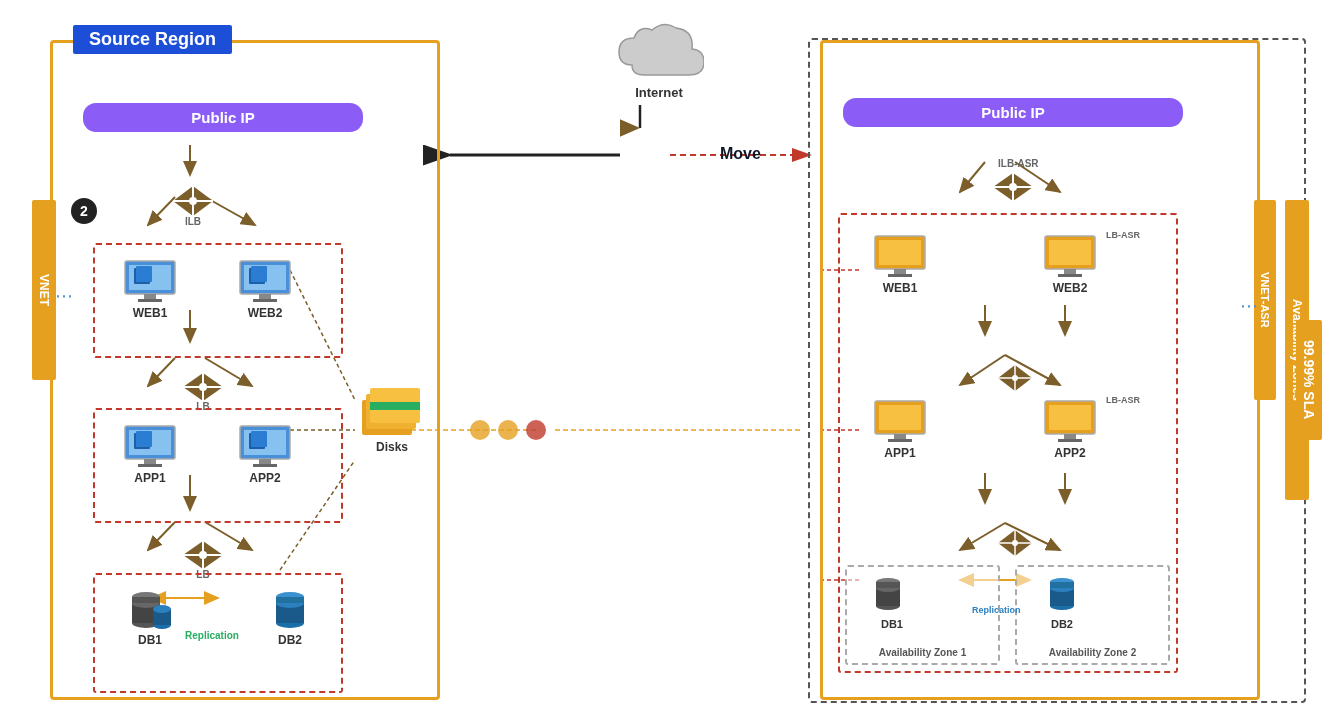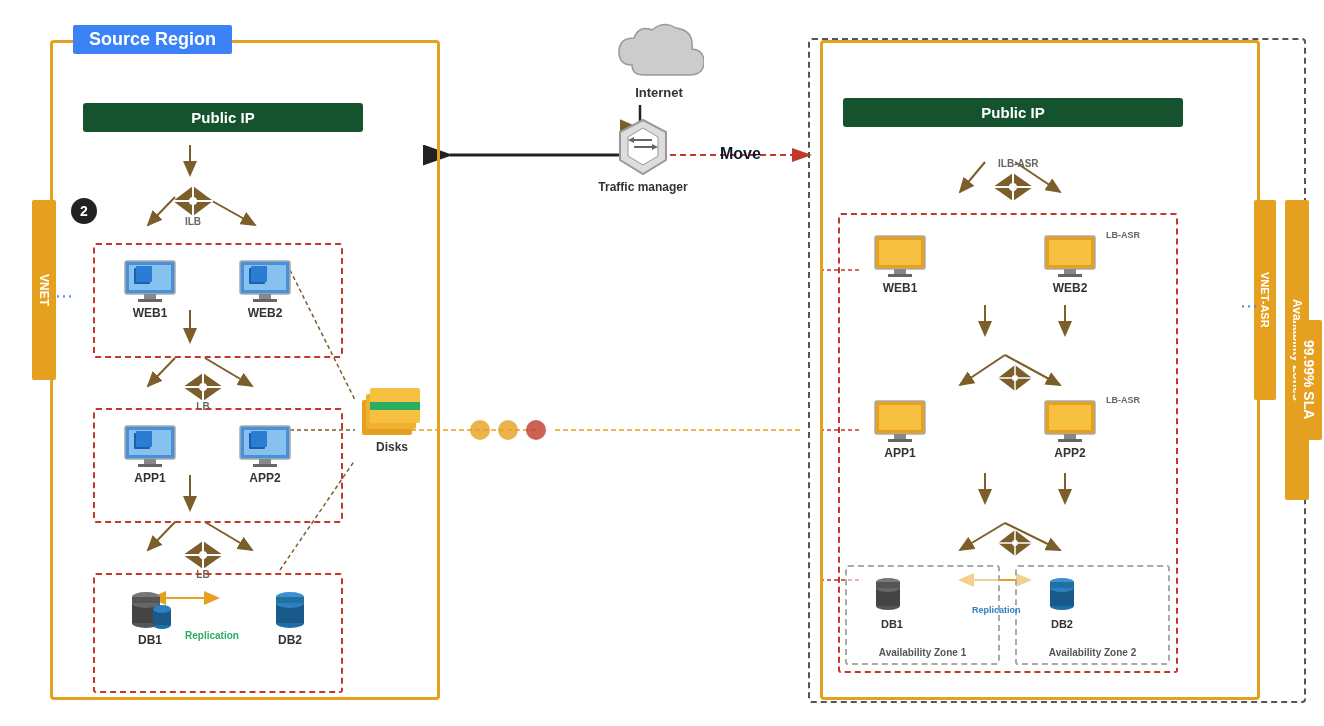--- a/index.html
+++ b/index.html
@@ -17,21 +17,21 @@
       position: relative;
     }
     
     .region-box {
       position: absolute;
       border: 3px solid #E6A020;
       border-radius: 4px;
     }
     .region-label {
       position: absolute;
-      background: #3b82f6;
+      background: #1d4ed8;
       color: #fff;
       font-size: 18px;
       font-weight: bold;
       padding: 4px 16px;
       border-radius: 2px;
       top: -18px;
       left: 20px;
     }
     
     .source-region {
@@ -43,27 +43,27 @@
     
     .target-region {
       left: 820px;
       top: 40px;
       width: 440px;
       height: 660px;
     }
     
     .public-ip-bar {
       position: absolute;
-      background: #14532d;
+      background: #8b5cf6;
       color: #fff;
       font-size: 15px;
       font-weight: bold;
       text-align: center;
       padding: 6px 0;
-      border-radius: 3px;
+      border-radius: 13px;
     }
     
     .dashed-box {
       position: absolute;
       border: 2px dashed #C0392B;
       border-radius: 3px;
     }
     
     .node-label {
       position: absolute;
@@ -408,36 +408,20 @@
   </div>
 
   <div class="internet-icon" style="left:594px; top:20px; width:130px;">
     <svg width="90" height="65" viewBox="0 0 90 65" class="cloud-svg">
       <path d="M75,55 Q90,55 90,42 Q90,30 78,29 Q80,10 62,8 Q50,0 38,10 Q25,5 20,18 Q5,18 5,32 Q5,45 18,45 Q18,55 30,55 Z" fill="#ccc" stroke="#999" stroke-width="1.5"></path>
 
     </svg>
     <div class="node-label" style="position:relative; font-size:13px; font-weight:600;">Internet</div>
   </div>
 
-  <div style="position:absolute; left:598px; top:118px; text-align:center; width:90px;">
-    
-    <svg width="58" height="58" viewBox="0 0 58 58">
-
-      <polygon points="29,2 52,14 52,42 29,56 6,42 6,14" fill="#ddd" stroke="#999" stroke-width="2"></polygon>
-
-      <polygon points="29,10 44,19 44,38 29,47 14,38 14,19" fill="#fff" stroke="#999" stroke-width="1"></polygon>
-
-      <line x1="20" y1="29" x2="38" y2="29" stroke="#666" stroke-width="2"></line>
-      <polygon points="38,26 44,29 38,32" fill="#666"></polygon>
-      <line x1="38" y1="22" x2="20" y2="22" stroke="#666" stroke-width="2"></line>
-      <polygon points="20,19 14,22 20,25" fill="#666"></polygon>
-    </svg>
-    <div class="node-label" style="position:relative; font-size:12px; line-height:1.3;">Traffic
-manager</div>
-  </div>
 
   <div class="move-label" style="left:720px; top:145px;">Move</div>
 
   <div class="target-outer" style="left:808px; top:38px; width:498px; height:665px;">
   </div>
 
   <div class="region-box target-region">
 
     <div class="public-ip-bar" style="top:55px; left:20px; width:340px;">Public IP</div>
 

